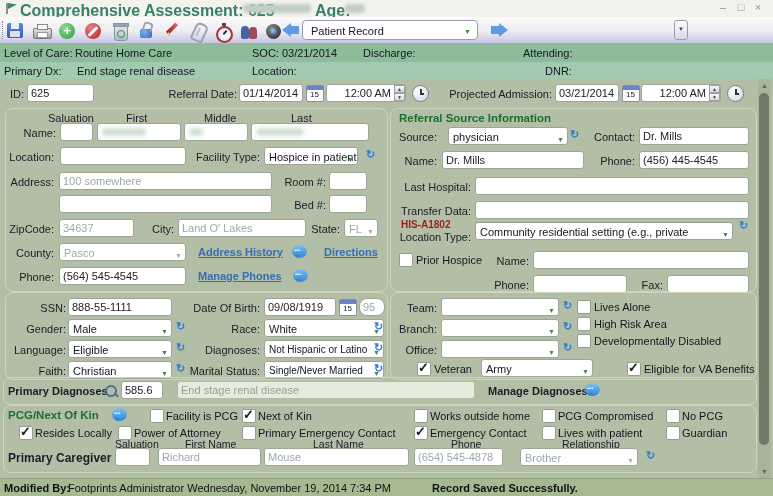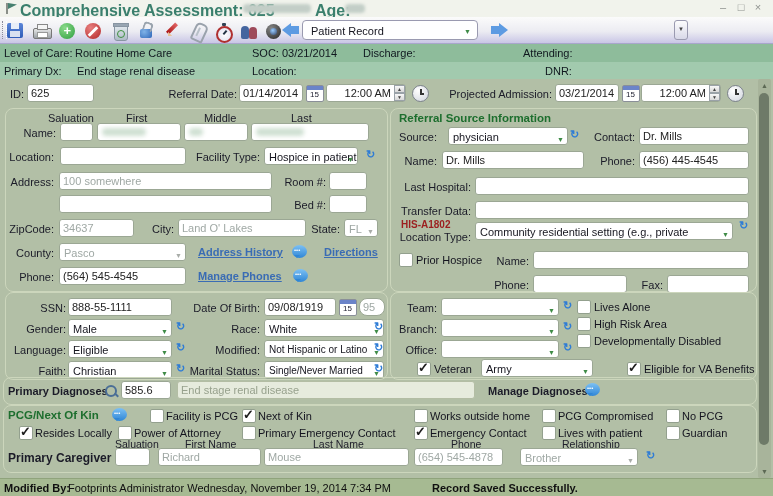--- a/index.html
+++ b/index.html
@@ -281,21 +281,21 @@
     <input class="tb dim" style="left: 353px; top: 5px; width: 26px; border-radius: 8px;" readonly="" value="95">
     <span class="lbl" style="left:2px;top:30px;width:58px">Gender:</span>
     <div class="sel" style="left:62px;top:26px;width:104px">Male</div>
     <span class="refresh" style="left:170px;top:27px"></span>
     <span class="lbl" style="left:178px;top:30px;width:76px">Race:</span>
     <div class="sel" style="left:258px;top:26px;width:120px">White</div>
     <span class="refresh" style="left:368px;top:27px"></span>
     <span class="lbl" style="left:2px;top:51px;width:58px">Language:</span>
     <div class="sel" style="left:62px;top:47px;width:104px">Eligible</div>
     <span class="refresh" style="left:170px;top:48px"></span>
-    <span class="lbl" style="left:178px;top:51px;width:76px">Modified:</span>
+    <span class="lbl" style="left:178px;top:51px;width:76px">Diagnoses:</span>
     <div class="sel" style="left:258px;top:47px;width:120px;font-size:10px">Not Hispanic or Latino</div>
     <span class="refresh" style="left:368px;top:48px"></span>
     <span class="lbl" style="left:2px;top:72px;width:58px">Faith:</span>
     <div class="sel" style="left:62px;top:68px;width:104px">Christian</div>
     <span class="refresh" style="left:170px;top:69px"></span>
     <span class="lbl" style="left:172px;top:72px;width:82px">Marital Status:</span>
     <div class="sel" style="left:258px;top:68px;width:120px;font-size:10px">Single/Never Married</div>
     <span class="refresh" style="left:368px;top:69px"></span>
   </div>
 
@@ -318,21 +318,21 @@
     <span class="cb checked" style="left:26px;top:69px"></span>
     <span class="cblbl" style="left:43px;top:70px">Veteran</span>
     <div class="sel" style="left:90px;top:66px;width:112px">Army</div>
     <span class="cb checked" style="left:236px;top:69px"></span>
     <span class="cblbl" style="left:253px;top:70px">Eligible for VA Benefits</span>
   </div>
 
   <div class="panel" style="left:3px;top:298px;width:752px;height:26px"></div>
   <span class="lbl bold" style="left:8px;top:306px;width:92px;text-align:left">Primary Diagnoses</span>
   <span class="mag" style="left:105px;top:306px"></span>
-  <input class="tb" style="left: 121px; top: 302px; width: 50px;" readonly="" value="585.6">
+  <input class="tb" style="left: 121px; top: 302px; width: 42px;" readonly="" value="585.6">
   <input class="tb grn" style="left: 177px; top: 302px; width: 298px;" readonly="" value="End stage renal disease">
   <span class="lbl bold" style="left:488px;top:306px;width:100px;text-align:left">Manage Diagnoses</span>
   <span class="bubble" style="left:585px;top:304px"></span>
 
   <div class="panel" style="left:3px;top:326px;width:752px;height:66px"></div>
   <span class="sect" style="left:8px;top:330px">PCG/Next Of Kin</span>
   <span class="bubble" style="left:112px;top:329px"></span>
   <span class="cb" style="left:150px;top:330px"></span>
   <span class="cblbl" style="left:166px;top:331px">Facility is PCG</span>
   <span class="cb checked" style="left:242px;top:330px"></span>

